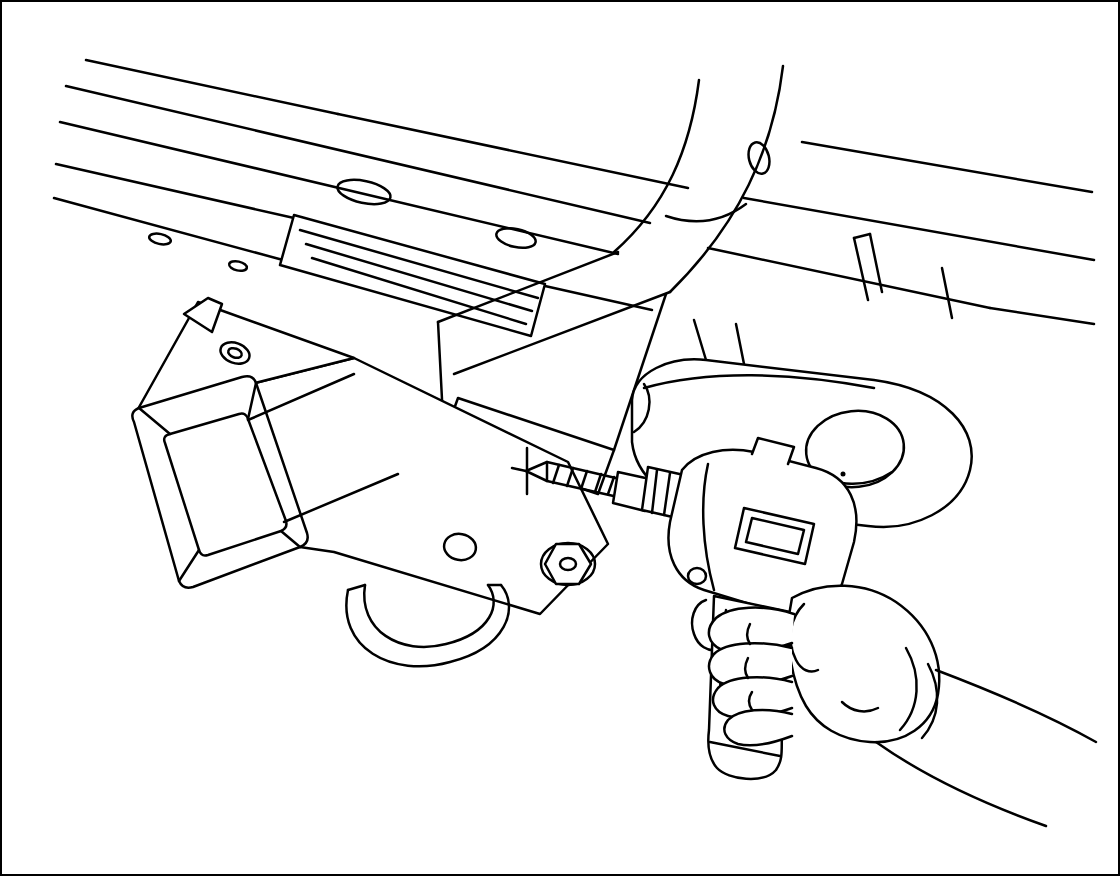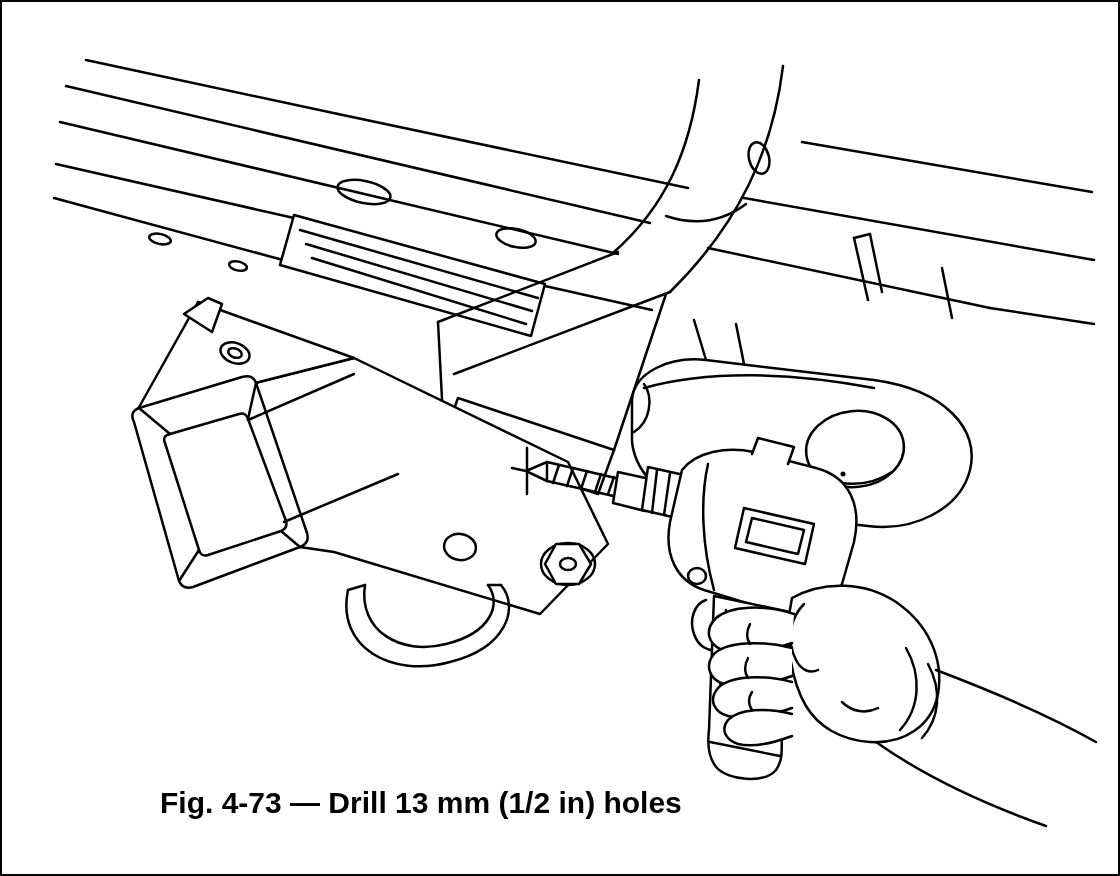--- a/index.html
+++ b/index.html
@@ -155,14 +155,13 @@
       <path d="M746,656 C742,664 742,670 746,676"></path>
       <path d="M750,690 C746,696 746,702 750,708"></path>
       <path d="M840,700 C850,710 864,712 876,706"></path>
       <path d="M904,646 C920,674 918,706 898,728"></path>
       <path d="M926,662 C940,688 938,716 920,736"></path>
       <path d="M934,668 C992,690 1048,714 1094,740"></path>
       <path d="M874,740 C922,774 982,802 1044,824"></path>
     </g>
   </svg>
 
-  <div class="caption">Fig. 4-73 — Drill 13 mm (1/2 in) holes</div>
 </div>
 
 </body></html>

